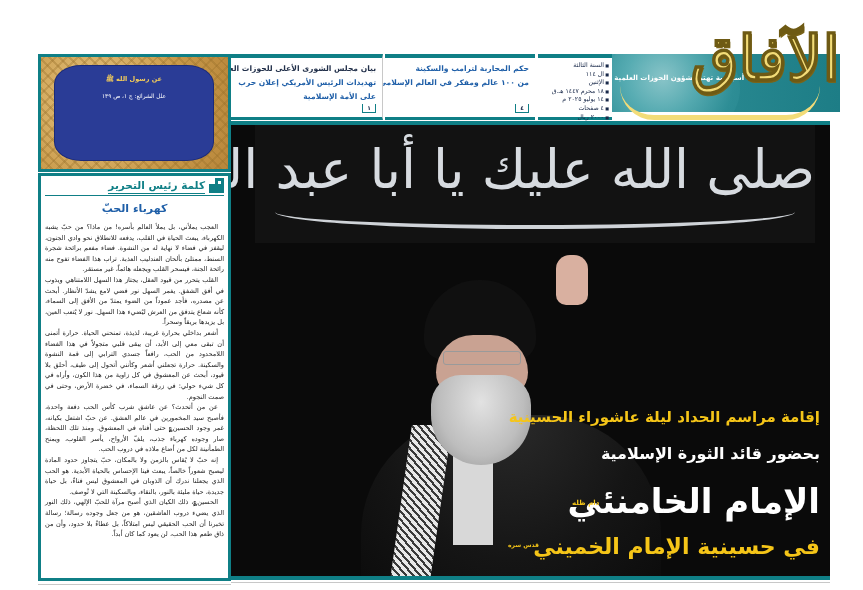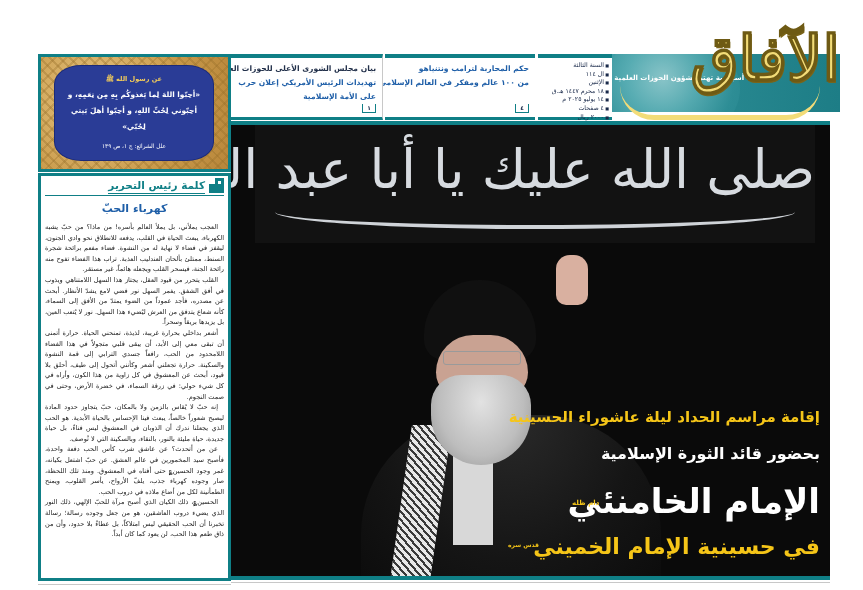--- a/index.html
+++ b/index.html
@@ -194,52 +194,51 @@
   <li>السنة الثالثة</li>
   <li>ال ١١٤</li>
   <li>الإثنين</li>
   <li>١٨ محرم ١٤٤٧ هـ.ق</li>
   <li>١٤ يوليو ٢٠٢٥ م</li>
   <li>٤ صفحات</li>
   <li>٢٠٠٠ ريال</li>
 </ul>
 
 <div class="teaser teaser-1">
-  <div class="t-line blue">حكم المحاربة لترامب ونتنياهو</div>
+  <div class="t-line blue">حكم المحاربة لترامب والسكينة</div>
   <div class="t-line blue">من ١٠٠ عالم ومفكر في العالم الإسلامي</div>
   <div class="page-tag">٤</div>
 </div>
 
 <div class="teaser teaser-2">
   <div class="t-line dark">بيان مجلس الشورى الأعلى للحوزات العلمية:</div>
   <div class="t-line blue">تهديدات الرئيس الأمريكي إعلان حرب</div>
   <div class="t-line blue">على الأمة الإسلامية</div>
   <div class="page-tag">١</div>
 </div>
 
 <div class="hadith">
   <div class="hadith-plaque">
     <div class="hadith-source">عن رسول الله ﷺ</div>
-    <div class="hadith-text">«أحِبّوا اللهَ لِما يَغذوكُم بِهِ مِن نِعَمِهِ، و أحِبّوني لِحُبِّ اللهِ، و أحِبّوا أهلَ بَيتي لِحُبّي»</div>
     <div class="hadith-ref">علل الشرائع: ج ١، ص ١٣٩</div>
   </div>
 </div>
 
 <div class="editorial">
   <div class="ed-header">
     <span class="ed-badge"></span>
     <span class="ed-kicker">كلمة رئيس التحرير</span>
   </div>
   <div class="ed-title">كهرباء الحبّ</div>
   <div class="ed-body">
     <p>العجب يملأني، بل يملأ العالم بأسره! من ماذا؟ من حبّ يشبه الكهرباء، يبعث الحياة في القلب، يدفعه للانطلاق نحو وادي الجنون، ليقفز في فضاء لا نهاية له من النشوة. فضاء مفعم برائحة شجرة السنط، ممتلئ بألحان العندليب العذبة. تراب هذا الفضاء تفوح منه رائحة الجنة، فيسحر القلب ويجعله هائماً، غير مستقر.</p>
     <p>القلب يتحرر من قيود العقل، يجتاز هذا السهل اللامتناهي ويذوب في أفق الشفق. يغمر السهل نور فضي لامع يشدّ الأنظار. أبحث عن مصدره، فأجد عموداً من الضوء يمتدّ من الأفق إلى السماء، كأنه شعاع يتدفق من العرش ليُضيء هذا السهل. نور لا يُتعب العين، بل يزيدها بريقاً وسحراً.</p>
     <p>أشعر بداخلي بحرارة غريبة، لذيذة، تمنحني الحياة. حرارة أتمنى أن تبقى معي إلى الأبد، أن يبقى قلبي متجولاً في هذا الفضاء اللامحدود من الحب، رافعاً جسدي الترابي إلى قمة النشوة والسكينة. حرارة تجعلني أشعر وكأنني أتحول إلى طيف، أحلق بلا قيود، أبحث عن المعشوق في كل زاوية من هذا الكون، وأراه في كل شيء حولي: في زرقة السماء، في خضرة الأرض، وحتى في صمت النجوم.</p>
+    <p>عن من أتحدث؟ عن عاشق شرب كأس الحب دفعة واحدة، فأصبح سيد المخمورين في عالم العشق. عن حبّ اشتعل بكيانه، غمر وجود الحسين؏ حتى أفناه في المعشوق. ومنذ تلك اللحظة، صار وجوده كهرباء جذب، يلفّ الأرواح، يأسر القلوب، ويمنح الطمأنينة لكل من أضاع ملاذه في دروب الحب.</p>
     <p>إنه حبّ لا يُقاس بالزمن ولا بالمكان، حبّ يتجاوز حدود المادة ليصبح شعوراً خالصاً، يبعث فينا الإحساس بالحياة الأبدية. هو الحب الذي يجعلنا ندرك أن الذوبان في المعشوق ليس فناءً، بل حياة جديدة، حياة مليئة بالنور، بالنقاء، وبالسكينة التي لا تُوصف.</p>
-    <p>عن من أتحدث؟ عن عاشق شرب كأس الحب دفعة واحدة، فأصبح سيد المخمورين في عالم العشق. عن حبّ اشتعل بكيانه، غمر وجود الحسين؏ حتى أفناه في المعشوق. ومنذ تلك اللحظة، صار وجوده كهرباء جذب، يلفّ الأرواح، يأسر القلوب، ويمنح الطمأنينة لكل من أضاع ملاذه في دروب الحب.</p>
     <p>الحسين؏، ذلك الكيان الذي أصبح مرآة للحبّ الإلهي، ذلك النور الذي يضيء دروب العاشقين، هو من جعل وجوده رسالة؛ رسالة تخبرنا أن الحب الحقيقي ليس امتلاكاً، بل عطاءٌ بلا حدود، وأن من ذاق طعم هذا الحب، لن يعود كما كان أبداً.</p>
   </div>
 </div>
 
 <div class="lead">
   <div class="banner">
     <div class="banner-text">صلى الله عليك يا أبا عبد الله</div>
     <div class="banner-swoop"></div>
   </div>
 

